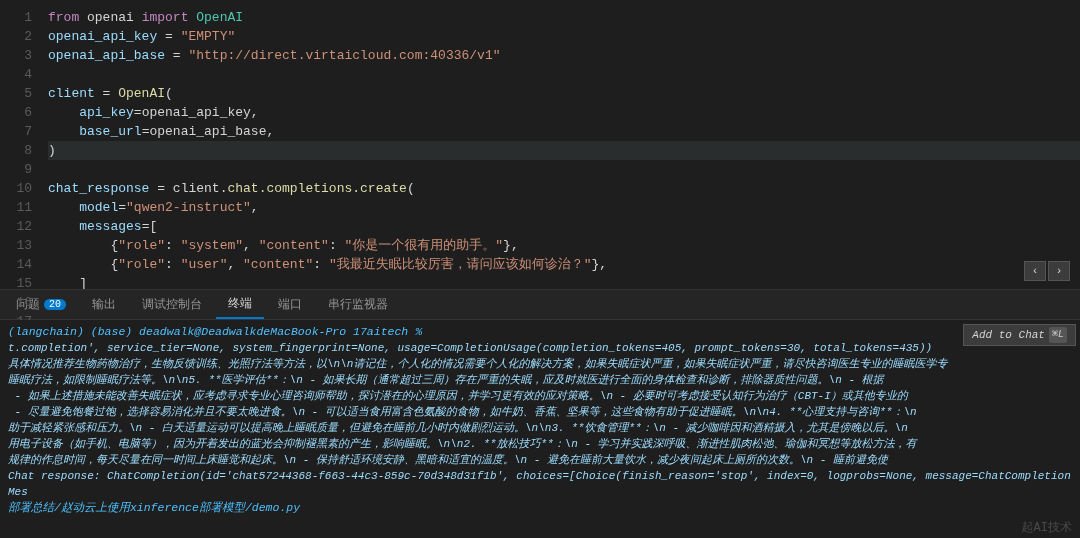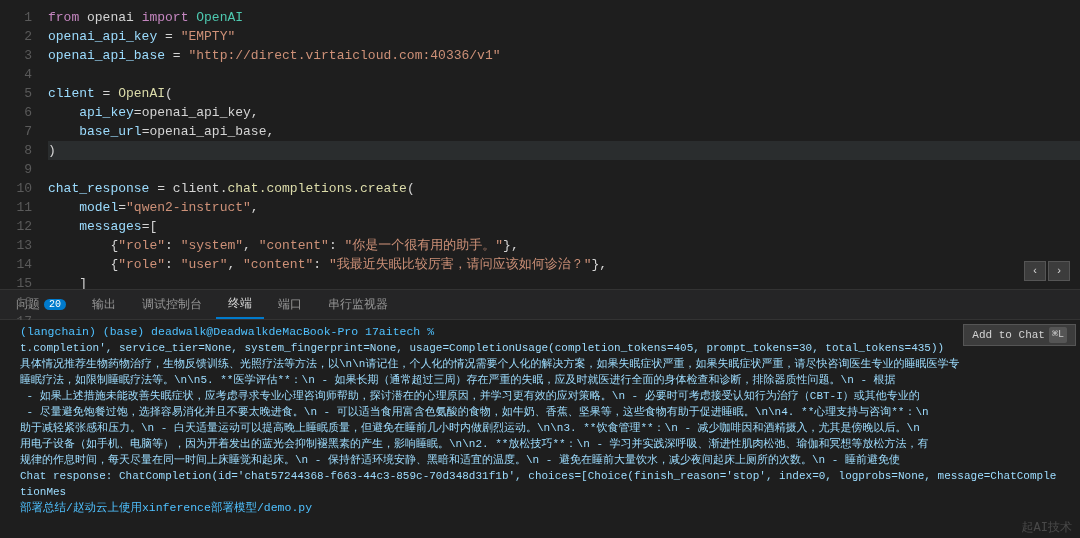--- a/index.html
+++ b/index.html
@@ -126,25 +126,26 @@
       font-size: 10px;
       margin-left: 4px;
       min-width: 16px;
       text-align: right;
     }
 
     
     .terminal-content {
       flex: 1;
       overflow: hidden;
-      padding: 4px 20px;
+      padding: 4px 8px;
       font-size: 11.5px;
       line-height: 16px;
       position: relative;
       background: #1e1e1e;
+      font-style: italic;
     }
 
     .terminal-line {
       white-space: pre-wrap;
       word-break: break-all;
       color: #cccccc;
     }
 
     .terminal-line.prompt {
       color: #4fc1ff;

